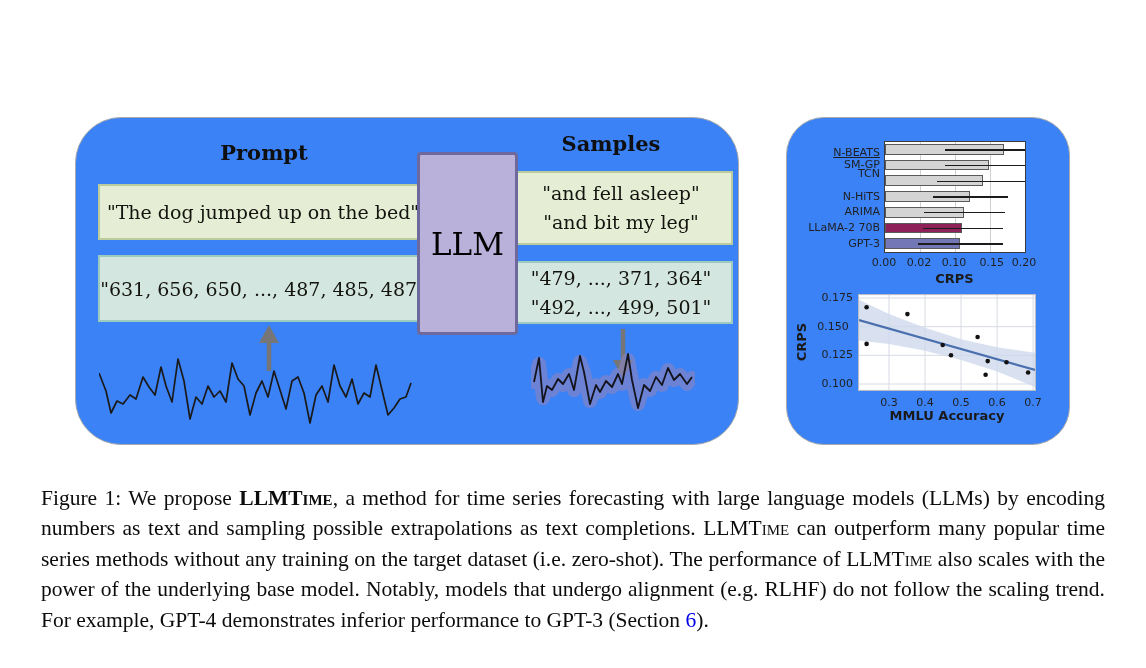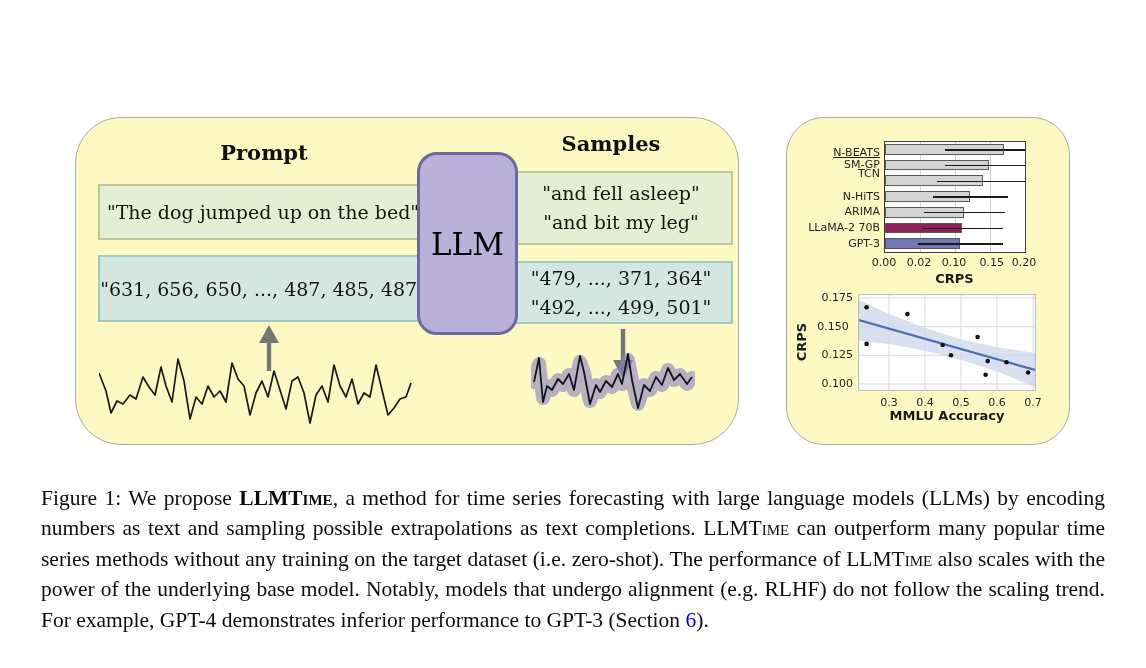--- a/index.html
+++ b/index.html
@@ -1,36 +1,36 @@
 <!DOCTYPE html>
 <html><head>
 <meta charset="utf-8">
 <style>
   html,body{margin:0;padding:0;background:#ffffff;}
   .page{position:relative;width:1146px;height:668px;background:#fff;overflow:hidden;
         font-family:"DejaVu Sans",sans-serif;}
-  .panel{position:absolute;background:#fef9c3;border:1.6px solid #aaaaaa;box-sizing:border-box;}
+  .panel{position:absolute;background:#3b82f6;border:1.6px solid #aaaaaa;box-sizing:border-box;}
   .left-panel{left:75px;top:117px;width:664px;height:328px;border-radius:46px;}
   .right-panel{left:786px;top:117px;width:284px;height:328px;border-radius:38px;}
 
   .hdr{position:absolute;font-family:"DejaVu Serif",serif;font-weight:bold;font-size:21px;color:#0f0f0f;text-align:center;}
   .hdr-prompt{left:58px;top:22px;width:260px;}
   .hdr-samples{left:435px;top:13px;width:200px;}
 
   .tbox{position:absolute;display:flex;flex-direction:column;justify-content:center;align-items:center;
         box-sizing:border-box;font-family:"DejaVu Serif",serif;font-size:19px;color:#14140e;text-align:center;}
   .green{background:#e5edd5;border:2px solid #bacc9b;}
   .teal{background:#d3e6e0;border:2px solid #9ccabe;}
   .g-left{left:22px;top:66px;width:330px;height:56px;}
   .t-left{left:22px;top:137px;width:330px;height:67px;}
   .g-right{left:433px;top:53px;width:224px;height:74px;line-height:1.55;}
   .t-right{left:433px;top:143px;width:224px;height:63px;line-height:1.5;}
 
   .llm{position:absolute;left:341px;top:34px;width:101px;height:183px;background:#b9b1d9;
-       border:3px solid #6e699c;border-radius:20px;display:flex;align-items:center;justify-content:center;
+       border:3px solid #6e699c;border-radius:4px;display:flex;align-items:center;justify-content:center;
        font-family:"DejaVu Serif",serif;font-size:31px;color:#000;box-sizing:border-box;}
 
   .sketch{position:absolute;}
 
   
   .bar-plot{position:absolute;left:97px;top:23px;width:140px;height:110px;border:1.2px solid #3c3c3c;
             box-sizing:content-box;overflow:hidden;background:#fff;}
   .bar-label{position:absolute;right:0;font-size:11px;color:#1f1f1f;white-space:nowrap;line-height:13px;}
   .bar-labels{position:absolute;left:0;top:23px;width:93px;height:110px;}
   .bar-ticks{position:absolute;left:0;top:138px;width:284px;height:14px;}

